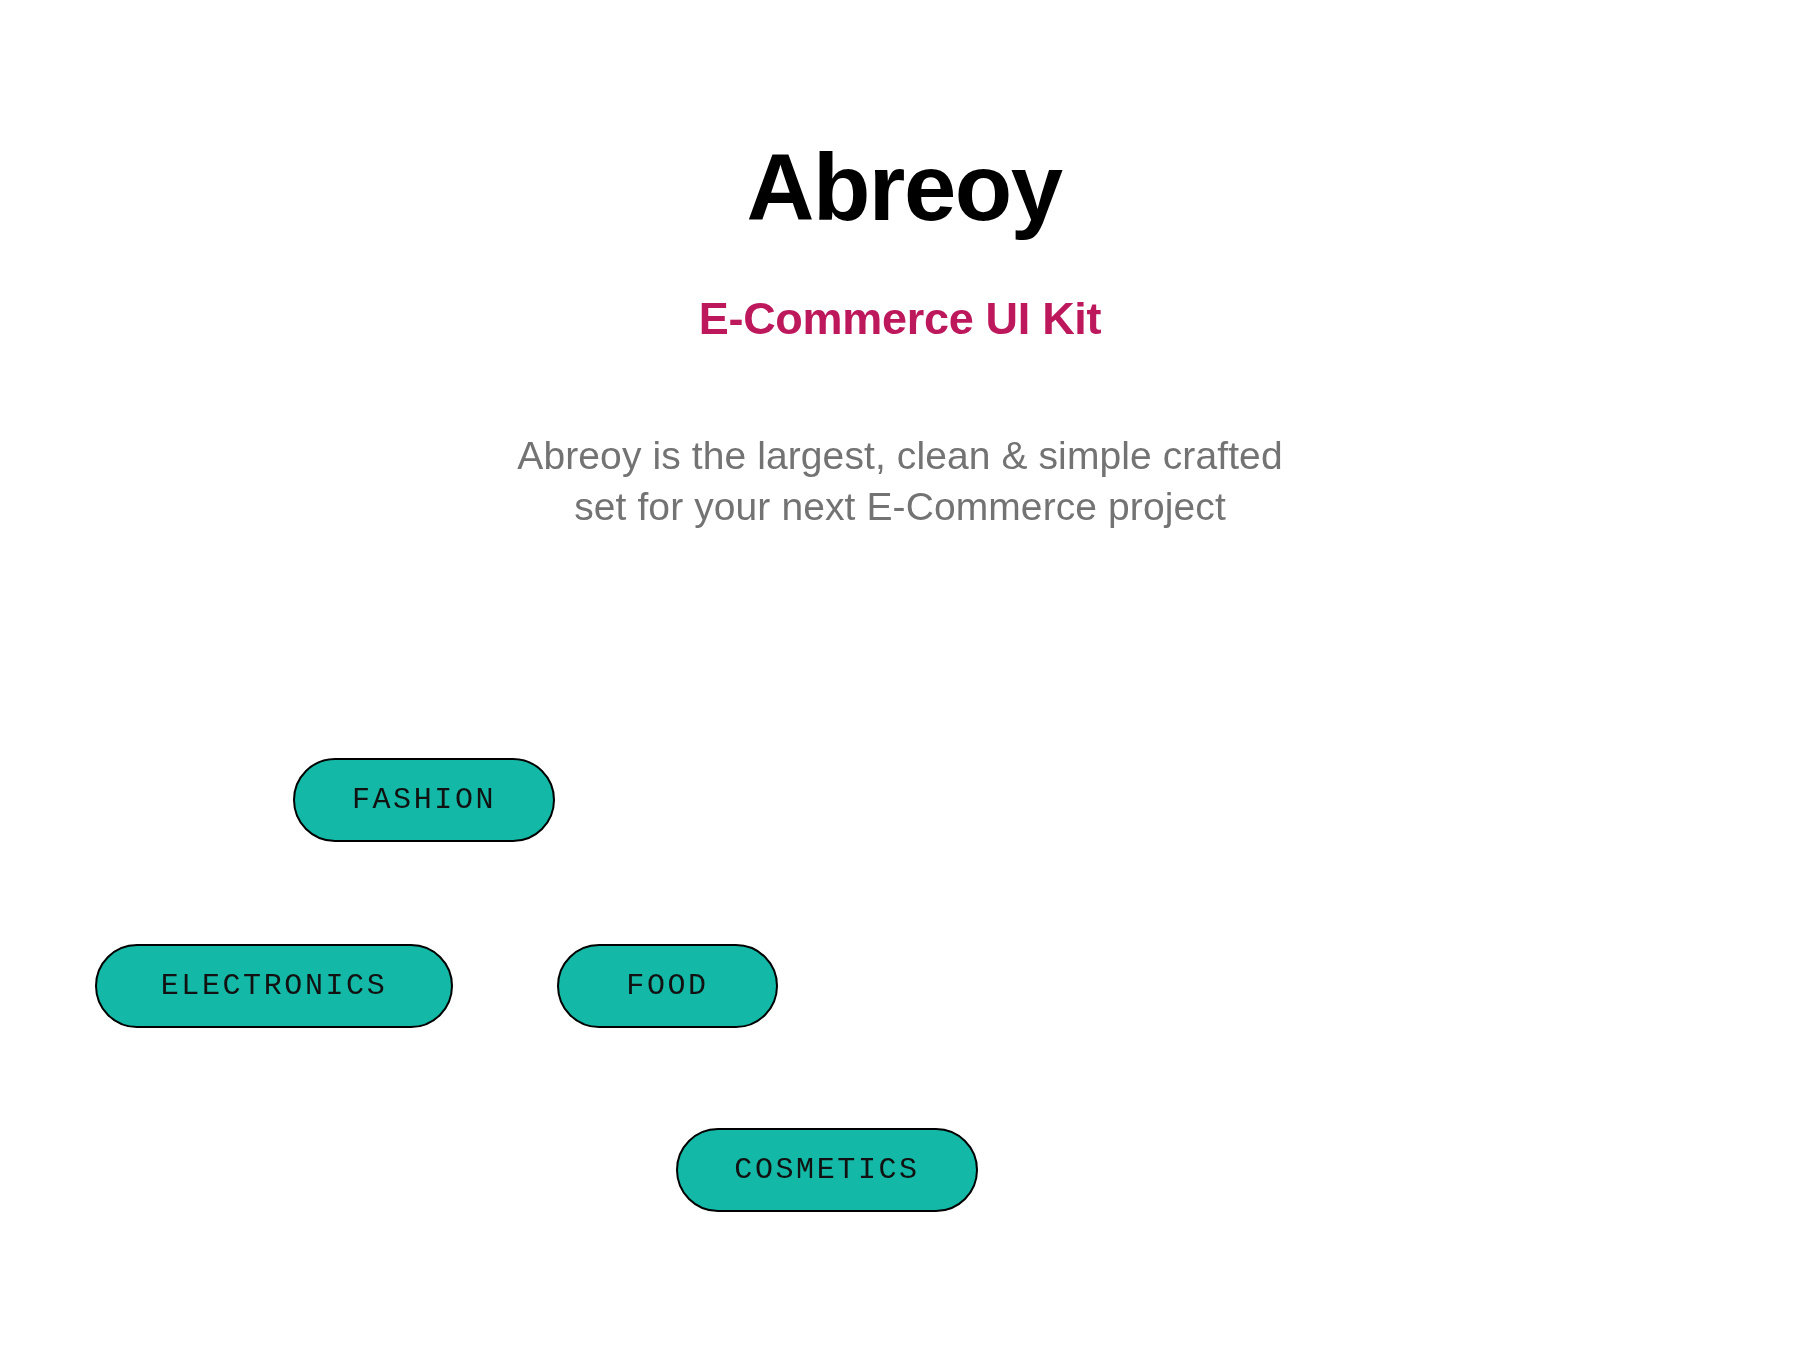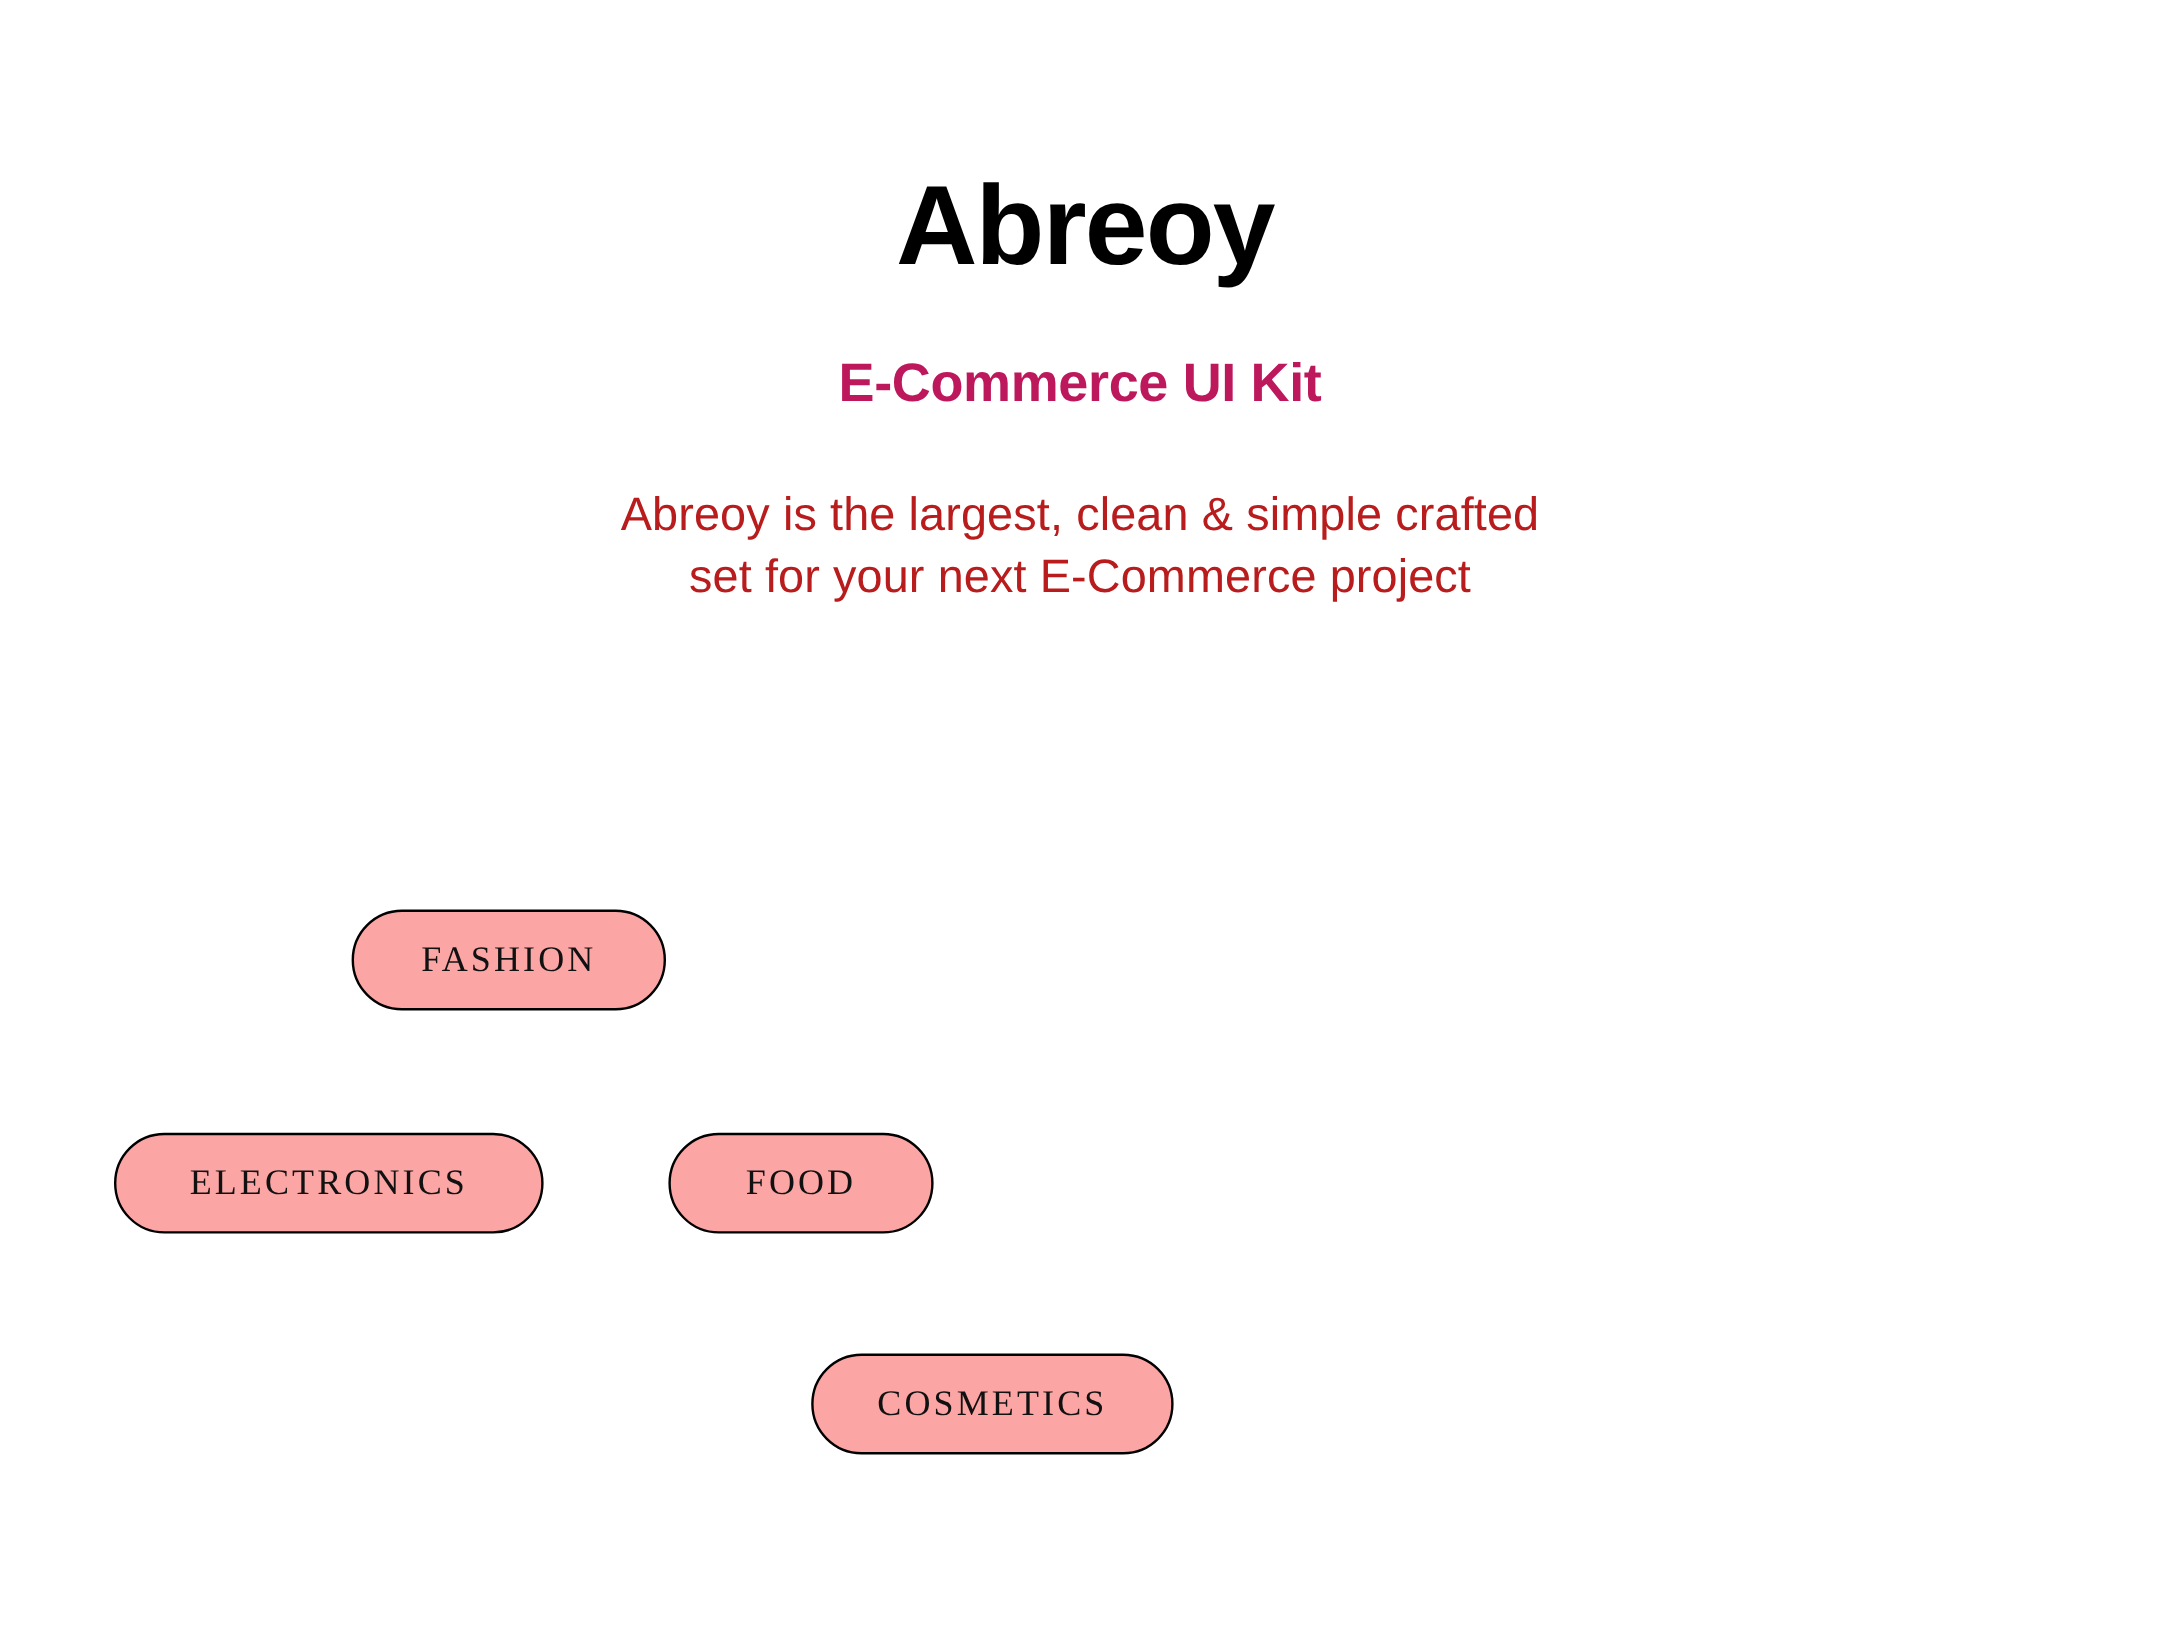--- a/index.html
+++ b/index.html
@@ -59,27 +59,27 @@
     letter-spacing: -0.3px;
     color: #be185d;
     font-family: "Liberation Sans", sans-serif;
   }
 
   .brand-description {
     margin: 0;
     padding: 0;
     position: absolute;
     left: 0;
-    top: 404px;
+    top: 430px;
     width: 1800px;
     font-size: 39px;
     line-height: 51px;
     font-weight: 400;
     letter-spacing: 0.1px;
-    color: #b91c1c;
+    color: #737373;
     font-family: "Liberation Sans", sans-serif;
     white-space: pre-line;
   }
 
   
   .pills-area {
     position: absolute;
     left: 0;
     top: 0;
     width: 1800px;
@@ -96,23 +96,23 @@
 
   .pill-row--one   { top: 758px; justify-content: flex-start; padding-left: 293px; }
   .pill-row--two   { top: 944px; justify-content: flex-start; padding-left: 95px;  }
   .pill-row--three { top: 1128px; justify-content: flex-start; padding-left: 676px; }
 
   .pill {
     box-sizing: border-box;
     height: 84px;
     border: 2.6px solid #000000;
     border-radius: 999px;
-    background: #fca5a5;
+    background: #14b8a6;
     color: #111111;
-    font-family: Liberation Serif, serif;
+    font-family: Liberation Mono, monospace;
     font-size: 30px;
     font-weight: 400;
     letter-spacing: 2.6px;
     text-transform: uppercase;
     display: flex;
     align-items: center;
     justify-content: center;
     white-space: nowrap;
     cursor: pointer;
     user-select: none;

